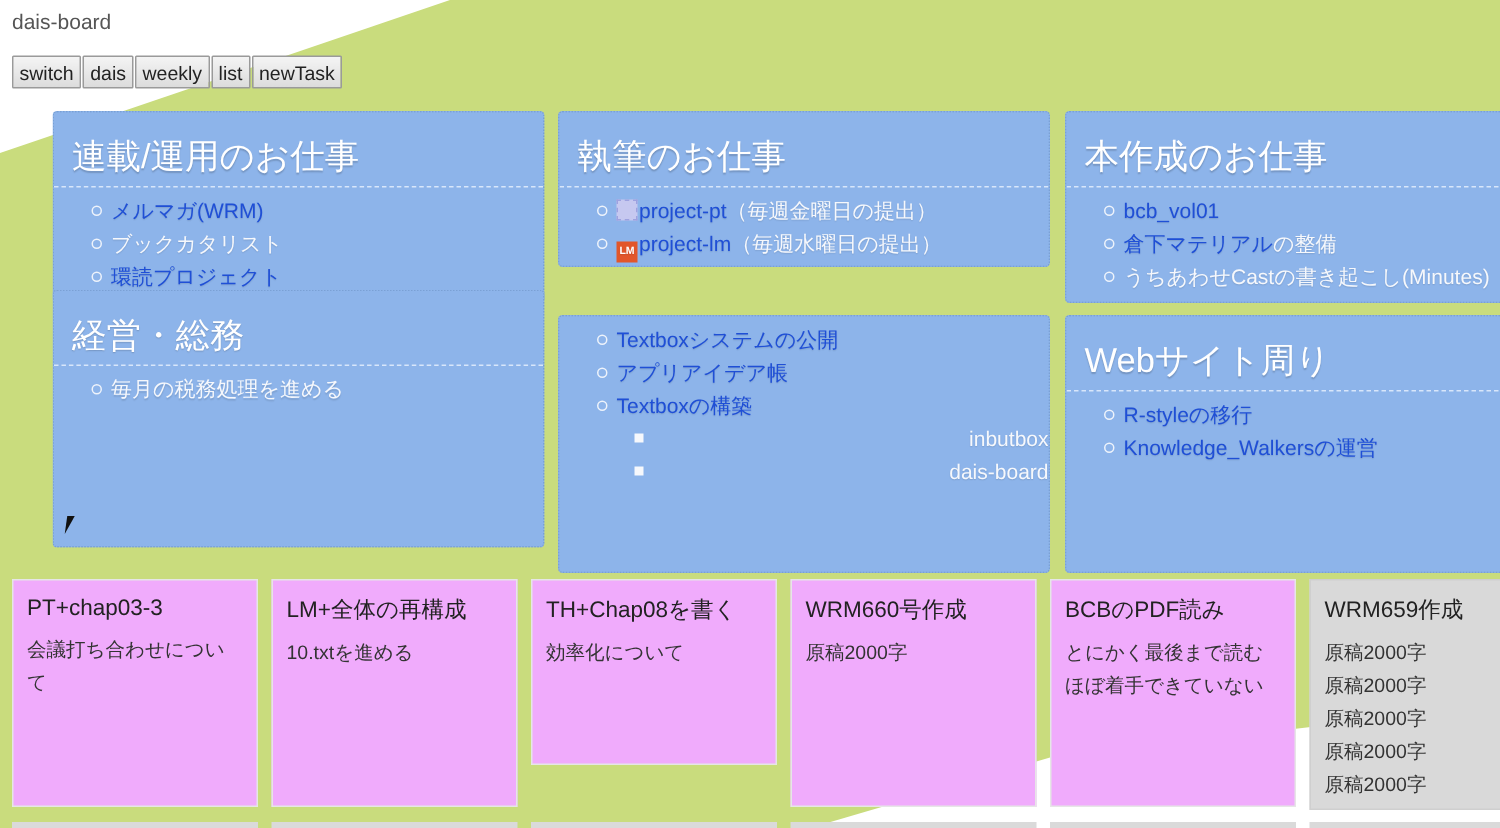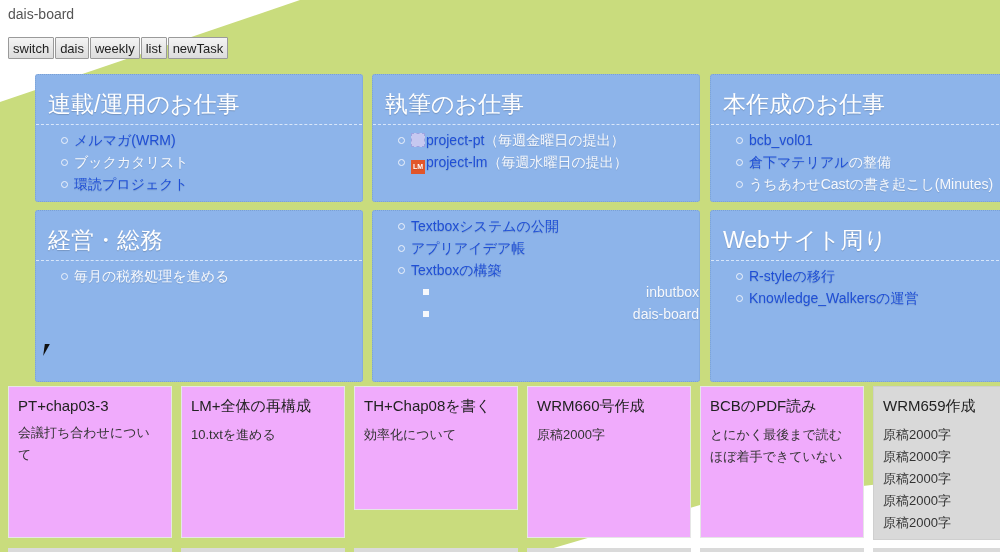--- a/index.html
+++ b/index.html
@@ -97,42 +97,42 @@
 
 <div class="panel" style="left:35px; top:74px; width:328px; height:128px;">
   <h2>連載/運用のお仕事</h2>
   <ul>
     <li><a href="#">メルマガ(WRM)</a></li>
     <li>ブックカタリスト</li>
     <li><a href="#">環読プロジェクト</a></li>
   </ul>
 </div>
 
-<div class="panel" style="left:372px; top:74px; width:328px; height:128px;">
+<div class="panel" style="left:372px; top:74px; width:328px; height:104px;">
   <h2>執筆のお仕事</h2>
   <ul>
     <li>
       <span class="proj-icon icon-pt"></span><a href="#">project-pt</a><span>（毎週金曜日の提出）</span>
     </li>
     <li>
       <span class="proj-icon icon-lm">LM</span><a href="#">project-lm</a><span>（毎週水曜日の提出）</span>
     </li>
   </ul>
 </div>
 
 <div class="panel" style="left:710px; top:74px; width:300px; height:128px;">
   <h2>本作成のお仕事</h2>
   <ul>
     <li><a href="#">bcb_vol01</a></li>
     <li><a href="#">倉下マテリアル</a><span>の整備</span></li>
     <li>うちあわせCastの書き起こし(Minutes)</li>
   </ul>
 </div>
 
-<div class="panel" style="left:35px; top:210px; width:328px; height:172px;">
+<div class="panel" style="left:35px; top:193px; width:328px; height:172px;">
   <h2>経営・総務</h2>
   <ul>
     <li>毎月の税務処理を進める</li>
   </ul>
 </div>
 
 <div class="panel" style="left:372px; top:210px; width:328px; height:172px;">
   <ul>
     <li><a href="#">Textboxシステムの公開</a></li>
     <li><a href="#">アプリアイデア帳</a></li>

